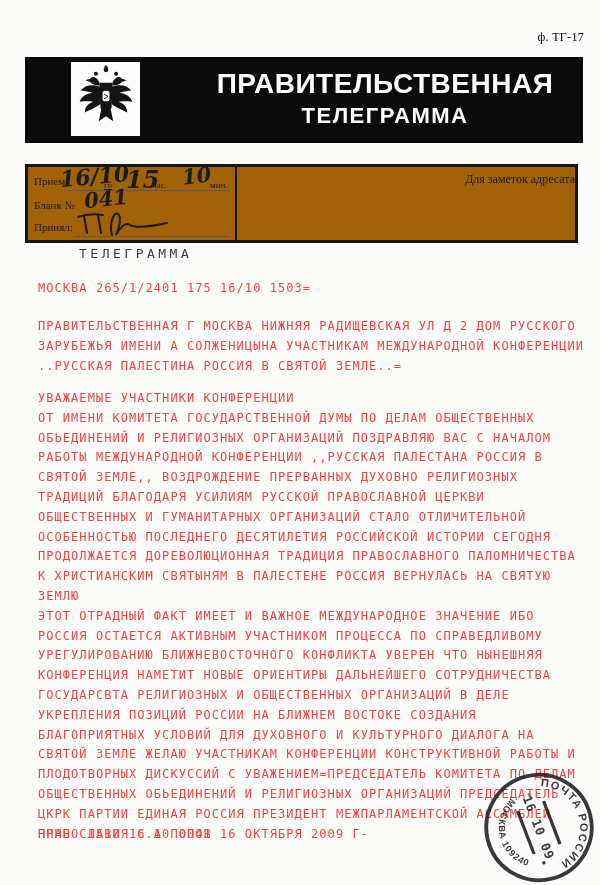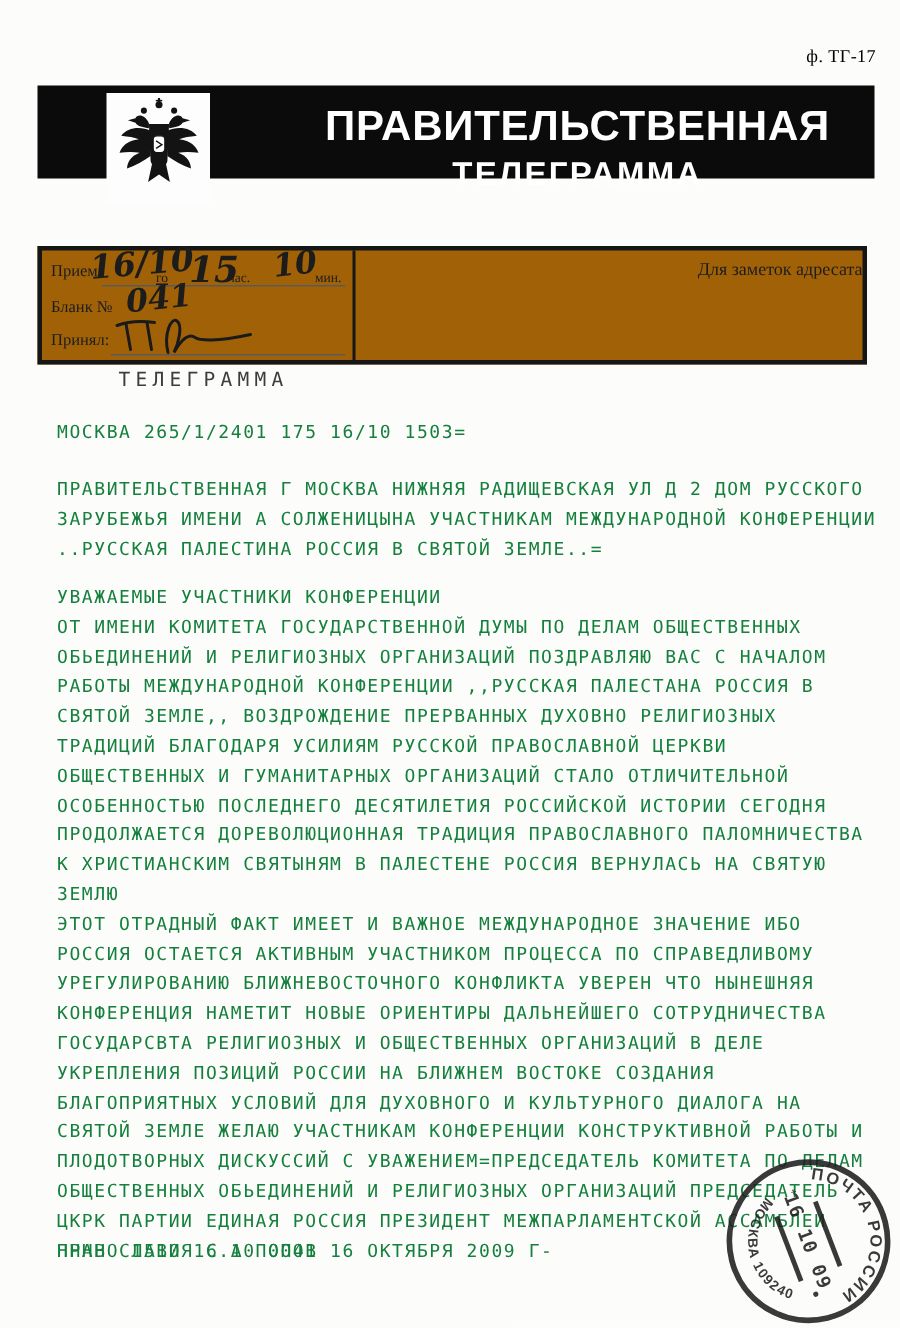--- a/index.html
+++ b/index.html
@@ -7,21 +7,21 @@
   .page {
     position:relative; width:600px; height:885px;
     background:#fcfcfa; overflow:hidden;
   }
   .form-code {
     position:absolute; top:30px; right:16px;
     font-size:12px; color:#000000; letter-spacing:0.3px;
   }
   
   .banner {
-    position:absolute; left:25px; top:57px; width:558px; height:62px;
+    position:absolute; left:25px; top:57px; width:558px; height:86px;
     background:#0b0b0b;
   }
   .emblem-box {
     position:absolute; left:46px; top:5px; width:69px; height:74px;
     background:#fdfdfd; display:flex; align-items:center; justify-content:center;
   }
   .banner-titles {
     position:absolute; left:170px; right:8px; top:13px;
     text-align:center; color:#ffffff;
     font-family:"Liberation Sans", sans-serif; font-weight:bold;
@@ -45,21 +45,21 @@
   }
   .notes-lbl {
     position:absolute; top:5px; left:0; right:0; text-align:right;
     font-size:12px; color:#1d1d1d;
   }
   
   .tg {
     position:absolute; left:38px;
     font-family:"DejaVu Sans Mono", monospace;
     font-size:12px; line-height:19.8px; letter-spacing:1.05px;
-    color:#15803d; white-space:pre-wrap;
+    color:#ef4444; white-space:pre-wrap;
   }
   .doc-type {
     position:absolute; left:79px; top:246px;
     font-family:"DejaVu Sans Mono", monospace;
     font-size:13px; letter-spacing:3.5px; color:#3d3d3d;
   }
   
   .postmark {
     position:absolute; left:480px; top:770px; width:118px; height:115px;
     transform:rotate(76deg); opacity:0.88;

